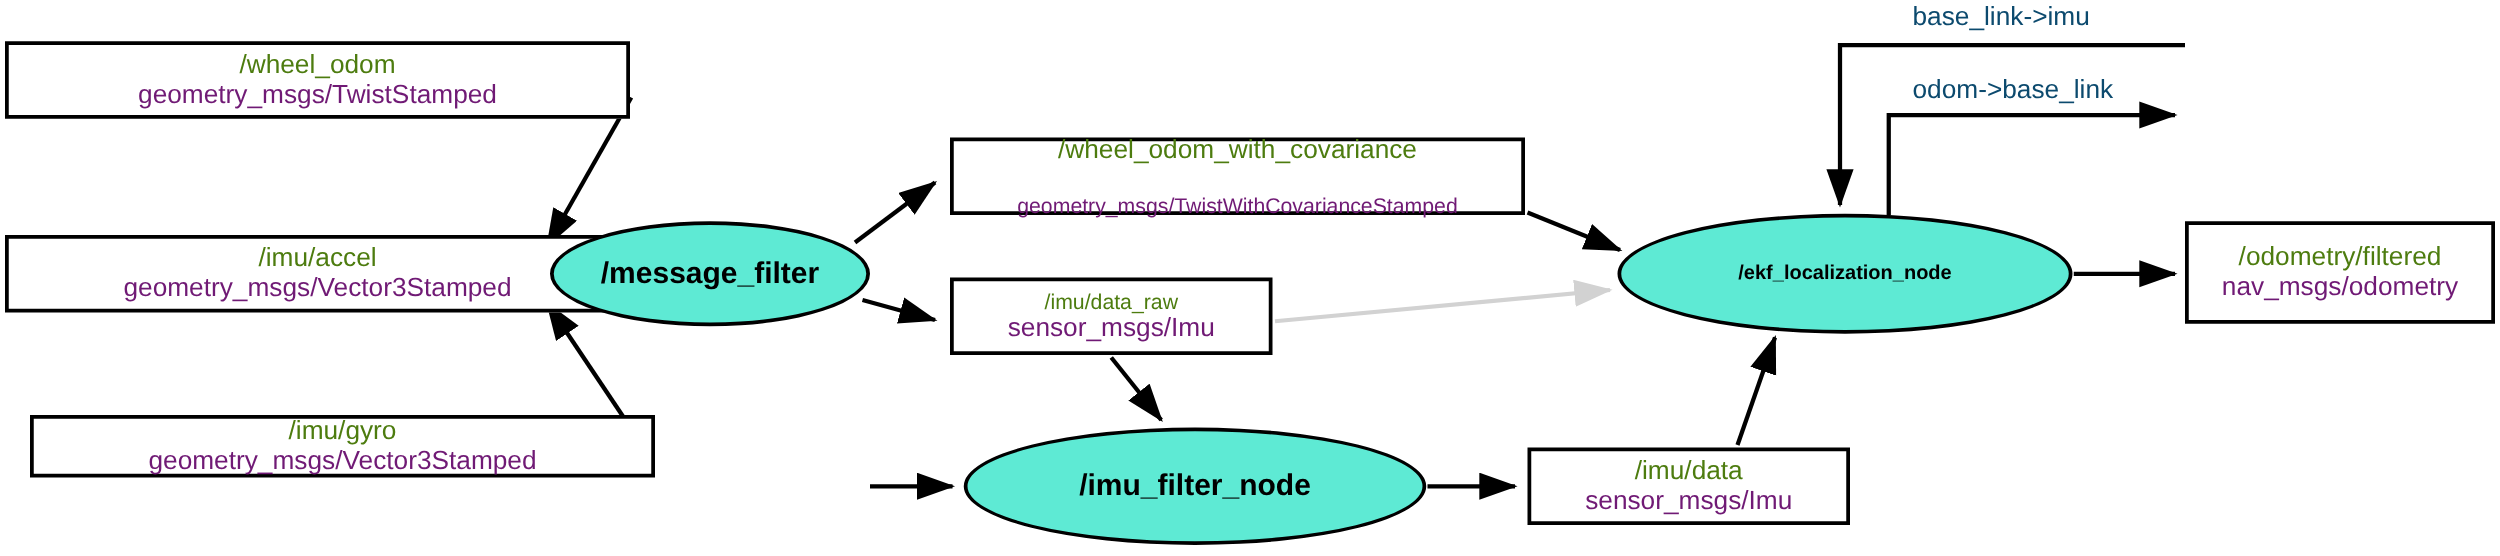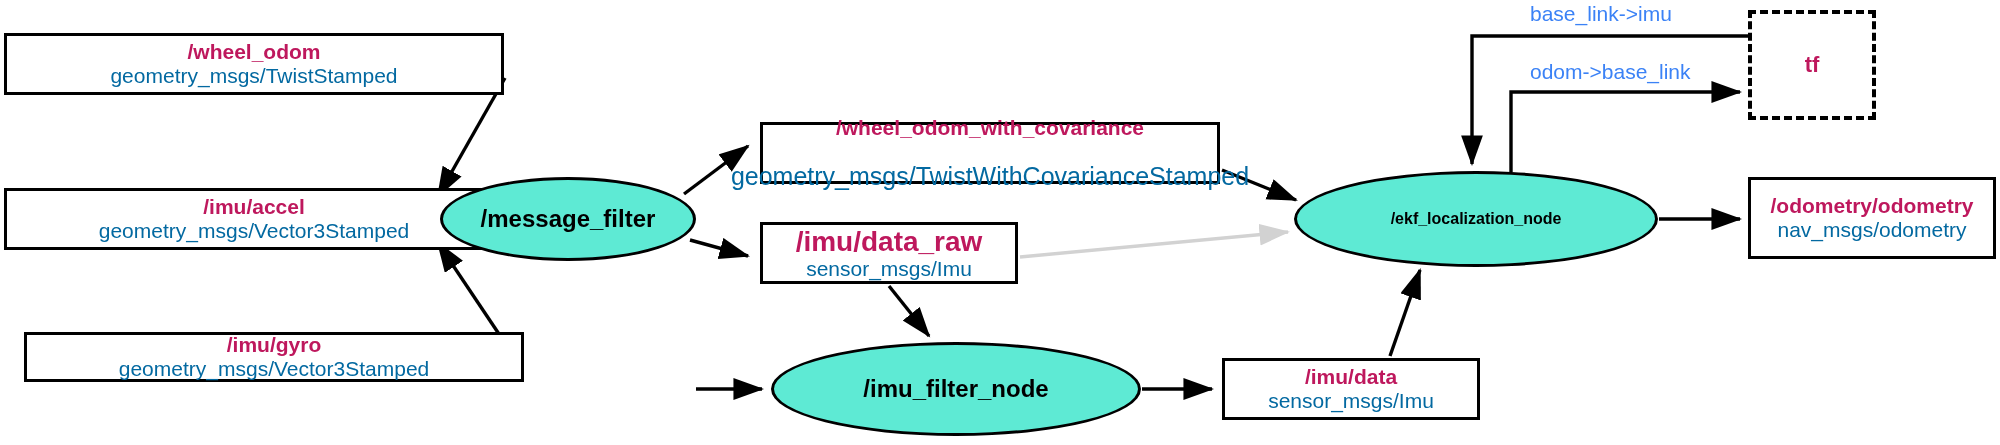--- a/index.html
+++ b/index.html
@@ -36,26 +36,26 @@
     align-items: center;
     justify-content: center;
     line-height: 1.12;
     z-index: 3;
   }
   .topic-box.dashed {
     border-style: dashed;
     border-width: 4px;
   }
   .topic-name {
-    font-weight: bold;
-    color: #be185d;
+    font-weight: normal;
+    color: #4d7c0f;
     white-space: nowrap;
   }
   .topic-type {
-    color: #0369a1;
+    color: #701a75;
     white-space: nowrap;
     font-weight: normal;
   }
 
   
   .node-ellipse {
     position: absolute;
     box-sizing: border-box;
     background: #5eead4;
     border: 3px solid #000000;
@@ -67,21 +67,21 @@
   }
   .node-label {
     font-weight: bold;
     color: #000000;
     white-space: nowrap;
   }
 
   
   .edge-label {
     position: absolute;
-    color: #3b82f6;
+    color: #0c4a6e;
     white-space: nowrap;
     z-index: 4;
     background: transparent;
   }
 </style>
 </head>
 <body>
 
 <div id="canvas">
 
@@ -132,44 +132,41 @@
   <div class="topic-box" style="left:4px; top:188px; width:500px; height:62px;">
     <div class="topic-name" style="font-size:21px;">/imu/accel</div>
     <div class="topic-type" style="font-size:21px;">geometry_msgs/Vector3Stamped</div>
   </div>
 
   <div class="topic-box" style="left:4px; top:332px; width:500px; height:50px;margin-left:20px;">
     <div class="topic-name" style="font-size:21px;">/imu/gyro</div>
     <div class="topic-type" style="font-size:21px;">geometry_msgs/Vector3Stamped</div>
   </div>
 
-  <div class="topic-box" style="left:760px; top:122px; width:460px; height:62px;">
+  <div class="topic-box" style="left:760px; top:110px; width:460px; height:62px;">
     <div class="topic-name" style="font-size:21px;">/wheel_odom_with_covariance</div>
-    <div class="topic-type" style="font-size:25px;margin-top:23px;">geometry_msgs/TwistWithCovarianceStamped</div>
+    <div class="topic-type" style="font-size:17px;margin-top:23px;">geometry_msgs/TwistWithCovarianceStamped</div>
   </div>
 
   <div class="topic-box" style="left:760px; top:222px; width:258px; height:62px;">
-    <div class="topic-name" style="font-size:28px;">/imu/data_raw</div>
+    <div class="topic-name" style="font-size:17px;">/imu/data_raw</div>
     <div class="topic-type" style="font-size:21px;">sensor_msgs/Imu</div>
   </div>
 
 
   <div class="topic-box" style="left:1222px; top:358px; width:258px; height:62px;">
     <div class="topic-name" style="font-size:21px;">/imu/data</div>
     <div class="topic-type" style="font-size:21px;">sensor_msgs/Imu</div>
   </div>
 
   <div class="topic-box" style="left:1748px; top:177px; width:248px; height:82px;">
-    <div class="topic-name" style="font-size:21px;">/odometry/odometry</div>
+    <div class="topic-name" style="font-size:21px;">/odometry/filtered</div>
     <div class="topic-type" style="font-size:21px;">nav_msgs/odometry</div>
   </div>
 
-  <div class="topic-box dashed" style="left:1748px; top:10px; width:128px; height:110px;">
-    <div class="topic-name" style="font-size:22px;">tf</div>
-  </div>
 
   <div class="node-ellipse" style="left:440px; top:177px; width:256px; height:84px;">
     <div class="node-label" style="font-size:24px;">/message_filter</div>
   </div>
 
   <div class="node-ellipse" style="left:771px; top:342px; width:370px; height:94px;">
     <div class="node-label" style="font-size:24px;">/imu_filter_node</div>
   </div>
 
   <div class="node-ellipse" style="left:1294px; top:171px; width:364px; height:96px;">

